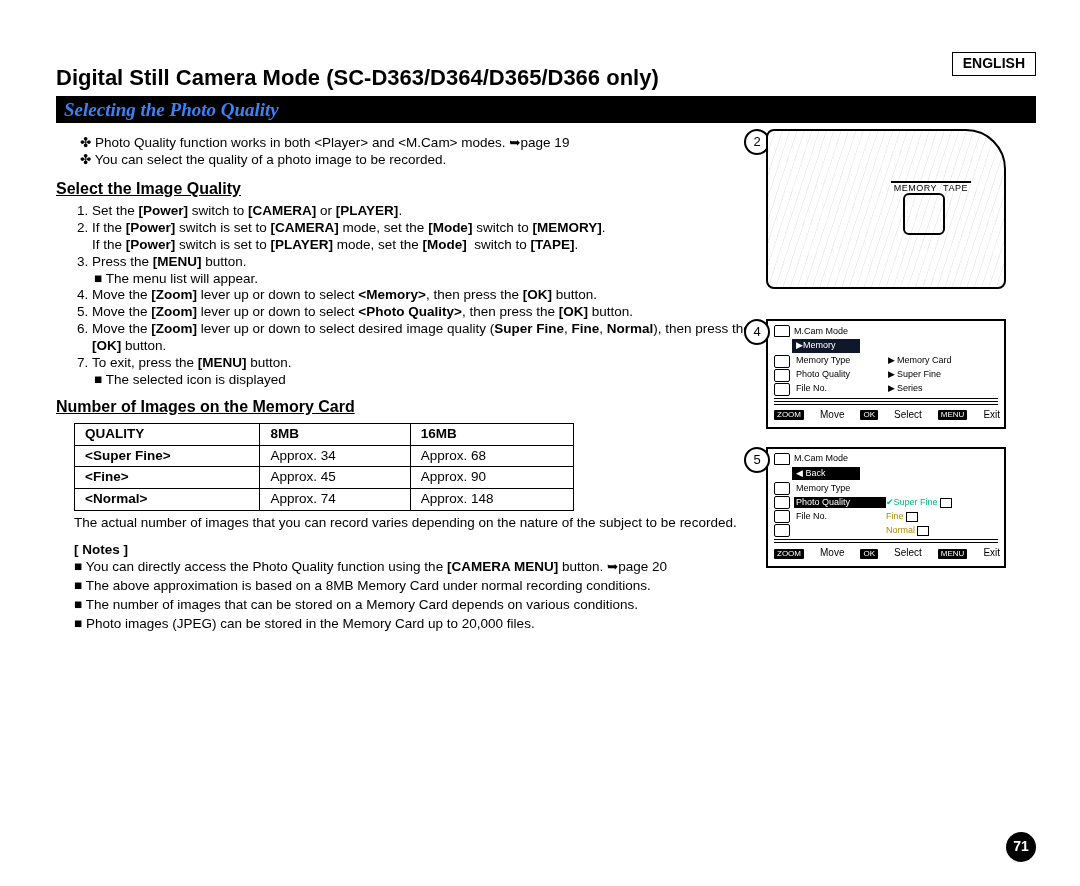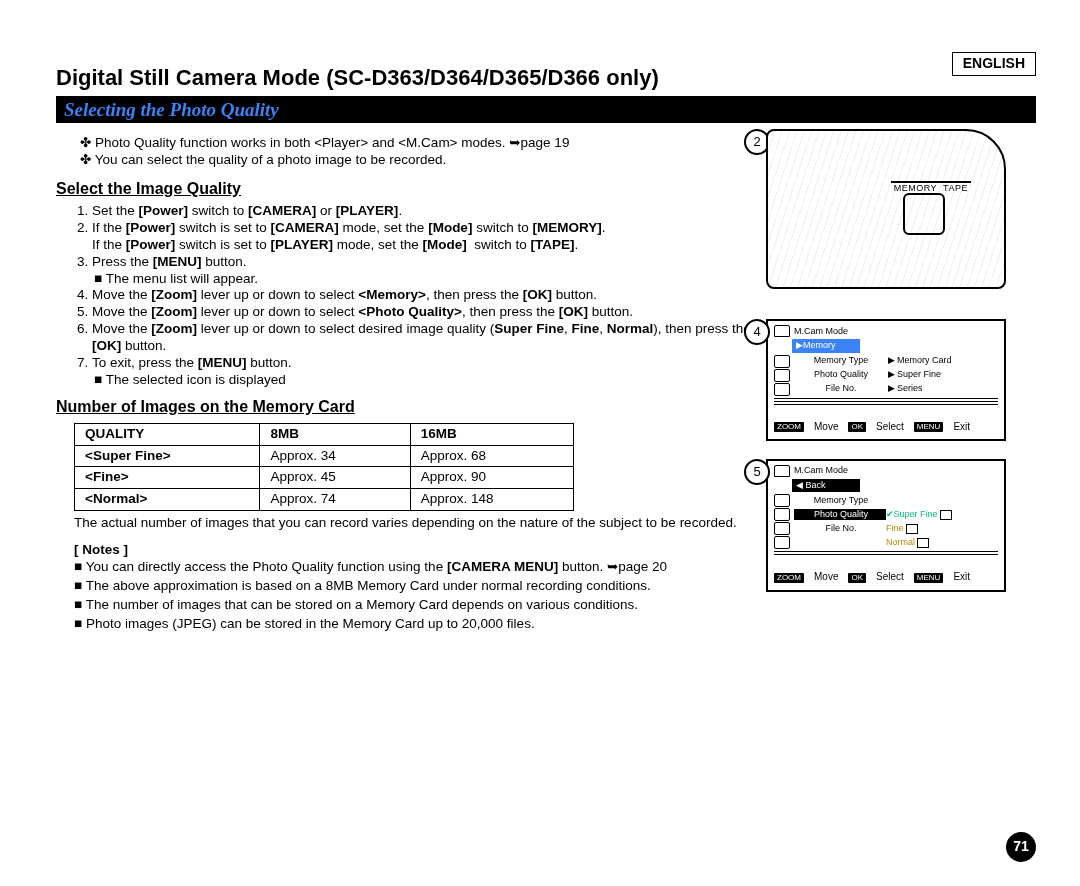--- a/index.html
+++ b/index.html
@@ -175,31 +175,30 @@
     gap: 4px;
     margin-bottom: 2px;
   }
   .osd .cam-icon {
     width: 14px; height: 10px;
     border: 1.5px solid #000;
     border-radius: 2px 2px 0 0;
     display: inline-block;
   }
   .osd .section {
-    background: #3b82f6;
+    background: #0f172a;
     color: #fff;
     padding: 1px 4px;
     margin: 1px 0 2px 18px;
     width: 60px;
   }
   .osd .row {
     display: flex;
     align-items: center;
     margin: 1px 0;
-    text-align: center;
   }
   .osd .row .sideicon {
     width: 14px; height: 11px;
     border: 1.2px solid #000;
     border-radius: 2px;
     margin-right: 4px;
     flex: 0 0 auto;
   }
   .osd .row .left { width: 90px; padding-left: 2px; }
   .osd .row .arrow { margin: 0 2px; }
@@ -207,22 +206,22 @@
     background: #000; color: #fff;
   }
   .osd .row .val.sel { color: #00bf7a; }
   .osd .row .val.dim { color: #b58a00; }
   .osd hr {
     border: none; border-top: 1px solid #000;
     margin: 2px 0;
   }
   .osd .footer {
     display: flex;
-    gap: 10px;
-    margin-top: 16px;
+    gap: 16px;
+    margin-top: 4px;
     align-items: center;
   }
   .osd .footer .btn {
     background: #000; color: #fff;
     padding: 0 3px;
     font-size: 8px;
     border-radius: 1px;
   }
   .osd .footer .lbl { font-size: 10px; }
   .osd .qicon {

